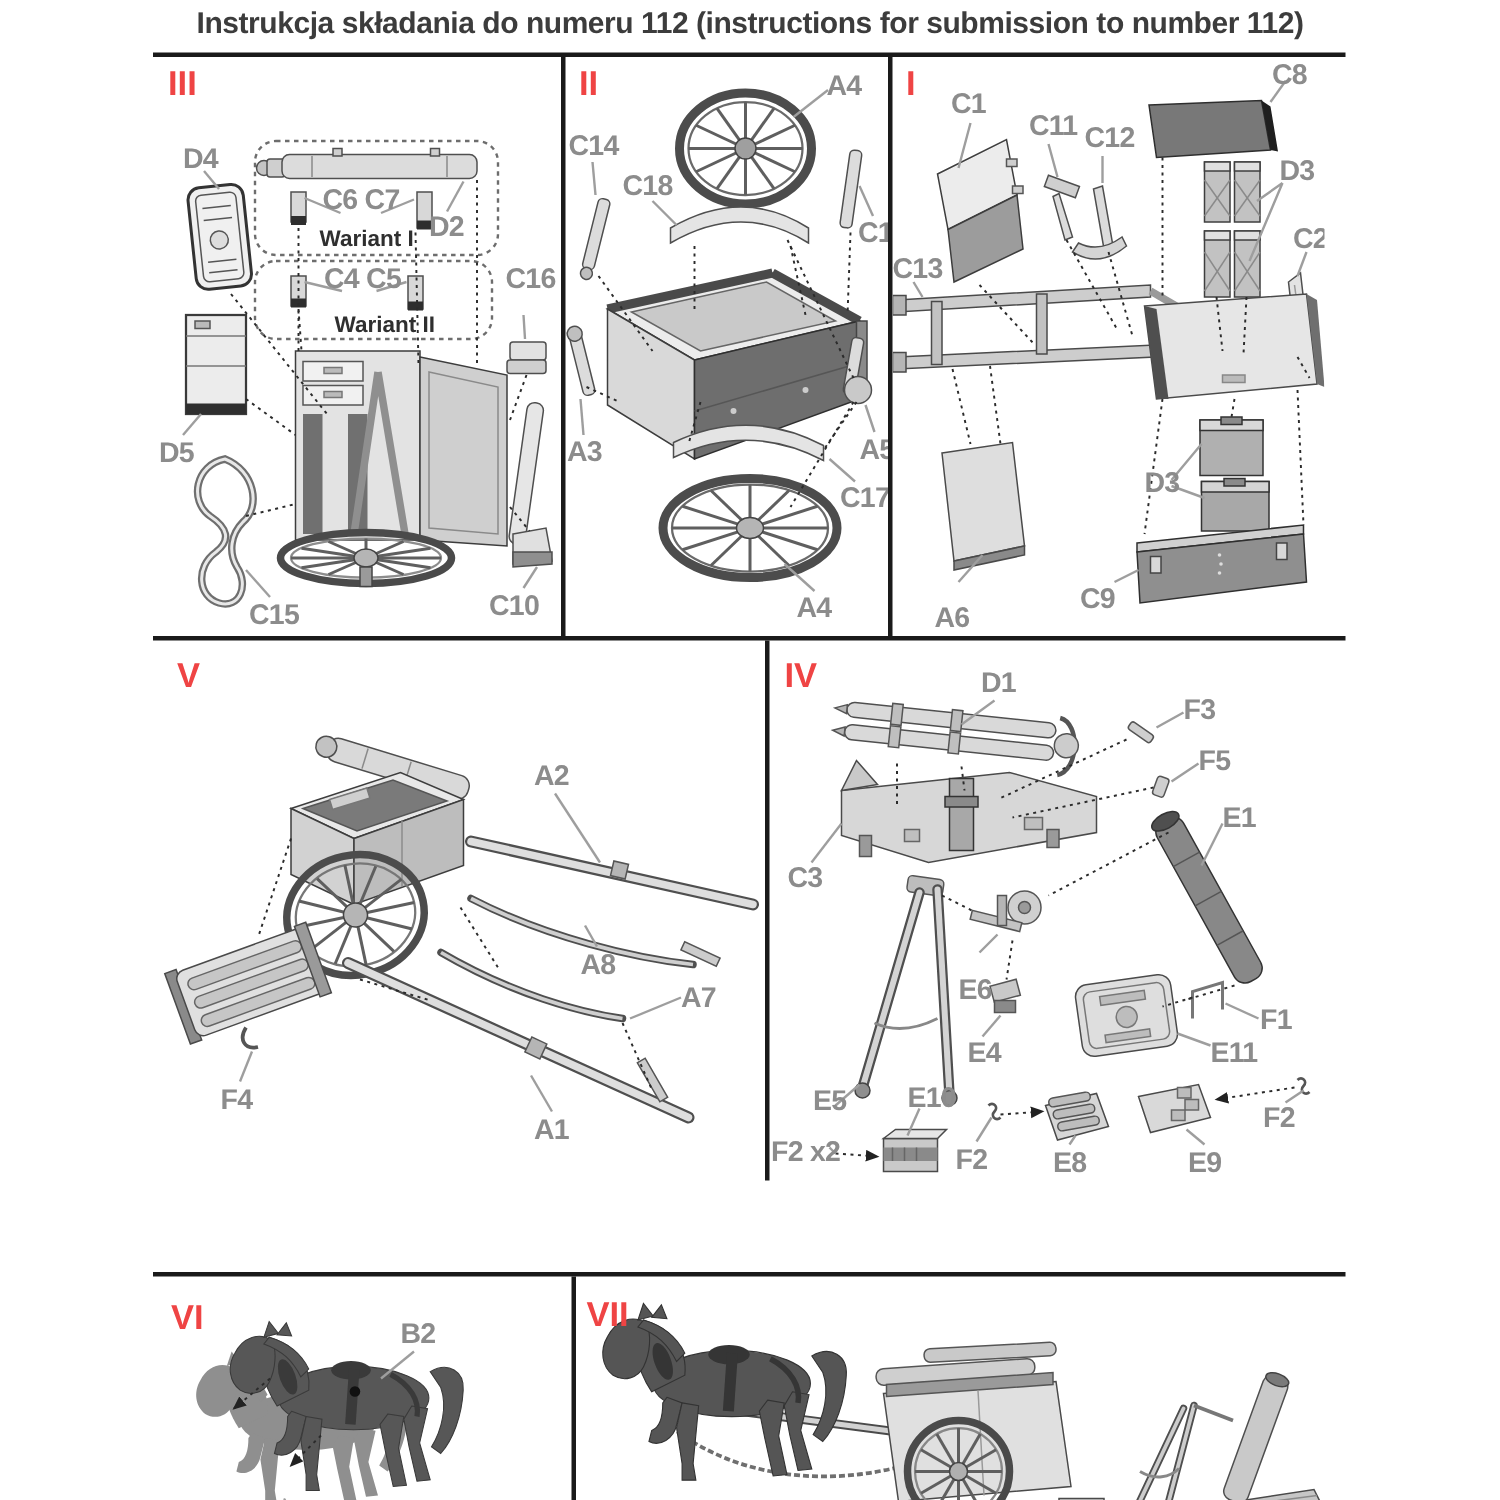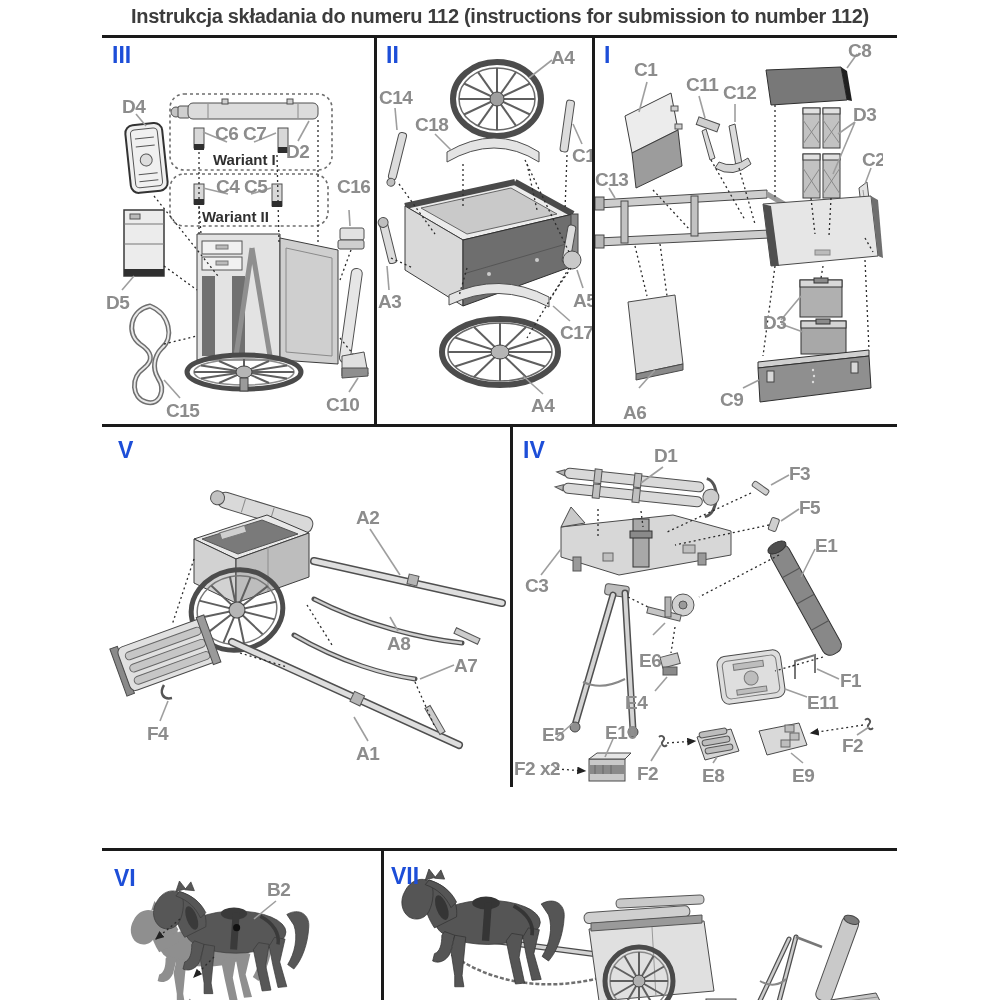--- a/index.html
+++ b/index.html
@@ -4,21 +4,21 @@
 <style>
   html,body{margin:0;padding:0;background:#fff;width:1000px;height:1000px;overflow:hidden;}
   body{font-family:"Liberation Sans",sans-serif;}
   .title{width:1000px;height:30px;text-align:center;font-weight:bold;font-size:20px;color:#3c3c3c;padding-top:5px;letter-spacing:-0.3px;}
   .sheet{position:relative;width:795px;margin-left:102px;border-top:3px solid #1a1a1a;}
   .row{display:flex;border-bottom:3px solid #1a1a1a;}
   .row.last{border-bottom:none;}
   .panel{position:relative;box-sizing:border-box;overflow:hidden;}
   .vdiv{border-right:3px solid #1a1a1a;}
   .art{position:absolute;left:0;top:0;}
-  .num{position:absolute;font-weight:bold;font-size:23px;color:#1d4ed8;z-index:3;}
+  .num{position:absolute;font-weight:bold;font-size:23px;color:#ef4444;z-index:3;}
   .lbl{position:absolute;font-weight:bold;font-size:19px;color:#8c8c8c;white-space:nowrap;letter-spacing:-0.5px;z-index:3;}
   .var{position:absolute;font-weight:bold;font-size:15px;color:#2f2f2f;white-space:nowrap;z-index:3;}
   .dash{fill:none;stroke:#6d6d6d;stroke-width:1.6;stroke-dasharray:3 3;}
   .dot{stroke:#2b2b2b;stroke-width:1.3;stroke-dasharray:2 3;fill:none;}
   .ptr{stroke:#9e9e9e;stroke-width:1.6;fill:none;}
   .spk{stroke:#5f5f5f;stroke-width:2;}
 </style>
 </head>
 <body>
 
@@ -152,21 +152,21 @@
             <path d="M78,360 L62,342"></path>
             <path d="M247,354 L256,340"></path>
         </g>
       </svg>
       <span class="num" style="left:10px;top:4px">III</span>
       <span class="lbl" style="left:20px;top:58px">D4</span>
       <span class="lbl" style="left:113px;top:85px">C6 C7</span>
       <span class="lbl" style="left:184px;top:103px">D2</span>
       <span class="var" style="left:111px;top:113px">Wariant I</span>
       <span class="lbl" style="left:114px;top:138px">C4 C5</span>
-      <span class="var" style="left:100px;top:170px">Wariant II</span>
+      <span class="var" style="left:121px;top:170px">Wariant II</span>
       <span class="lbl" style="left:235px;top:138px">C16</span>
       <span class="lbl" style="left:4px;top:254px">D5</span>
       <span class="lbl" style="left:64px;top:362px">C15</span>
       <span class="lbl" style="left:224px;top:356px">C10</span>
     </div>
 
     <div class="panel vdiv" style="width:218px;height:386px">
       <svg class="art" viewBox="0 0 229 386" width="229" height="386">
         <g>
           <ellipse cx="120" cy="61" rx="44" ry="37" fill="#fff" stroke="#4c4c4c" stroke-width="6"></ellipse>
@@ -593,21 +593,21 @@
             <path d="M294,270 L272,262"></path>
         </g>
       </svg>
       <span class="num" style="left:10px;top:10px">IV</span>
       <span class="lbl" style="left:141px;top:18px">D1</span>
       <span class="lbl" style="left:276px;top:36px">F3</span>
       <span class="lbl" style="left:286px;top:70px">F5</span>
       <span class="lbl" style="left:302px;top:108px">E1</span>
       <span class="lbl" style="left:12px;top:148px">C3</span>
       <span class="lbl" style="left:126px;top:223px">E6</span>
-      <span class="lbl" style="left:112px;top:265px">E4</span>
+      <span class="lbl" style="left:132px;top:265px">E4</span>
       <span class="lbl" style="left:29px;top:297px">E5</span>
       <span class="lbl" style="left:92px;top:295px">E10</span>
       <span class="lbl" style="left:1px;top:331px">F2 x2</span>
       <span class="lbl" style="left:124px;top:336px">F2</span>
       <span class="lbl" style="left:189px;top:338px">E8</span>
       <span class="lbl" style="left:279px;top:338px">E9</span>
       <span class="lbl" style="left:329px;top:308px">F2</span>
       <span class="lbl" style="left:327px;top:243px">F1</span>
       <span class="lbl" style="left:294px;top:265px">E11</span>
     </div>

